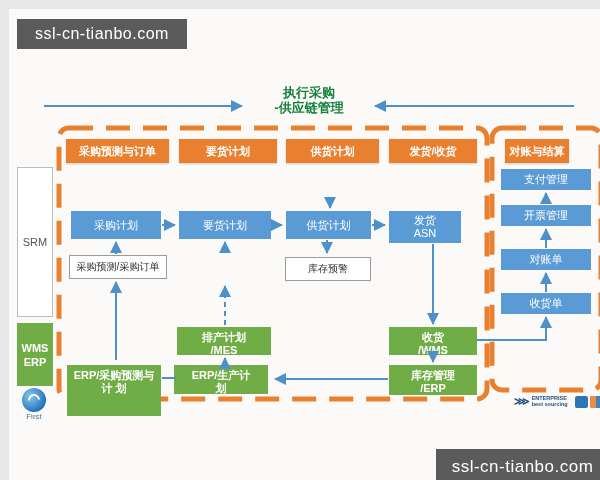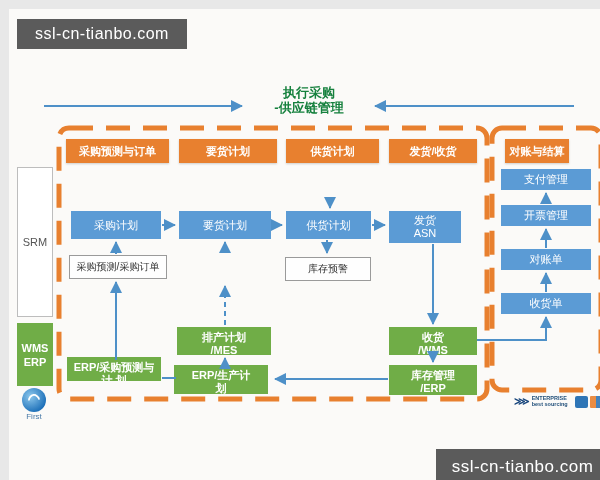--- a/index.html
+++ b/index.html
@@ -89,21 +89,21 @@
   <div class="white-box" style="left:276px;top:248px;width:86px;height:24px">库存预警</div>
 
   <div class="green-box" style="left:168px;top:318px;width:94px;height:28px">
     <span>排产计划</span>
     <span>/MES</span>
   </div>
   <div class="green-box" style="left:165px;top:356px;width:94px;height:29px">
     <span>ERP/生产计</span>
     <span>划</span>
   </div>
-  <div class="green-box" style="left:58px;top:348px;width:94px;height:24px">
+  <div class="green-box" style="left:58px;top:356px;width:94px;height:51px">
     <span>ERP/采购预测与</span>
     <span>计 划</span>
   </div>
   <div class="green-box" style="left:380px;top:318px;width:88px;height:28px">
     <span>收货</span>
     <span>/WMS</span>
   </div>
   <div class="green-box" style="left:380px;top:356px;width:88px;height:30px">
     <span>库存管理</span>
     <span>/ERP</span>

